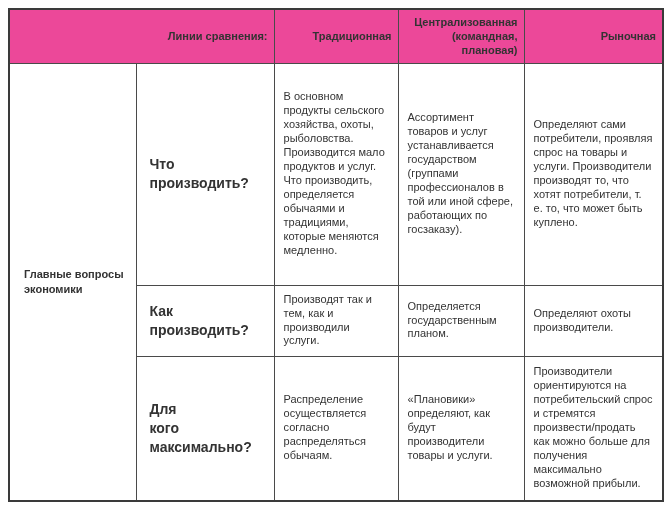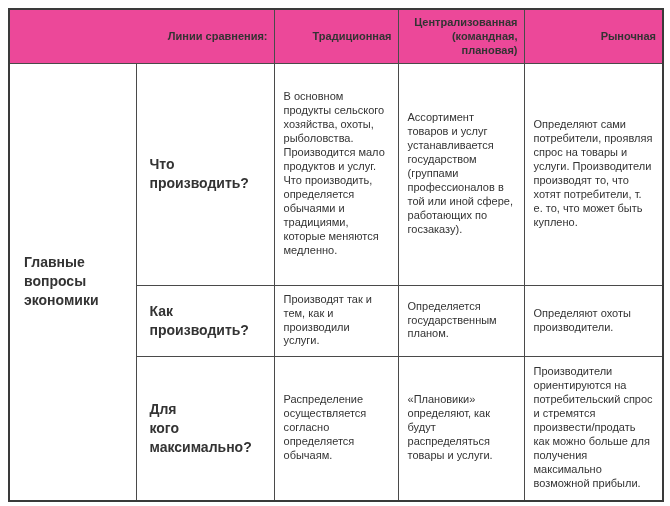--- a/index.html
+++ b/index.html
@@ -32,21 +32,21 @@
   th.hdr {
     background: #ec4899;
     font-size: 11px;
     font-weight: bold;
     text-align: right;
     padding: 0 6px;
     line-height: 1.3;
     white-space: pre-line;
   }
   td.group-cell {
-    font-size: 14px;
+    font-size: 11px;
     font-weight: bold;
     text-align: left;
     padding: 6px 8px 6px 14px;
     line-height: 1.35;
   }
   td.question-cell {
     font-size: 14px;
     font-weight: bold;
     text-align: left;
     padding: 6px 8px 6px 13px;
@@ -91,19 +91,19 @@
     </tr>
     <tr style="height:71px">
       <td class="question-cell">Как производить?</td>
       <td class="body-cell">Производят так и тем, как и производили услуги.</td>
       <td class="body-cell">Определяется государственным планом.</td>
       <td class="body-cell">Определяют охоты производители.</td>
     </tr>
     <tr style="height:145px">
       <td class="question-cell">Для
 кого максимально?</td>
-      <td class="body-cell">Распределение осуществляется согласно определяется обычаям.</td>
-      <td class="body-cell">«Плановики» определяют, как будут распределяться товары и услуги.</td>
+      <td class="body-cell">Распределение осуществляется согласно распределяться обычаям.</td>
+      <td class="body-cell">«Плановики» определяют, как будут производители товары и услуги.</td>
       <td class="body-cell">Производители ориентируются на потребительский спрос и стремятся произвести/продать как можно больше для получения максимально возможной прибыли.</td>
     </tr>
   </tbody>
     </table>
 </div>
 
 </body></html>

